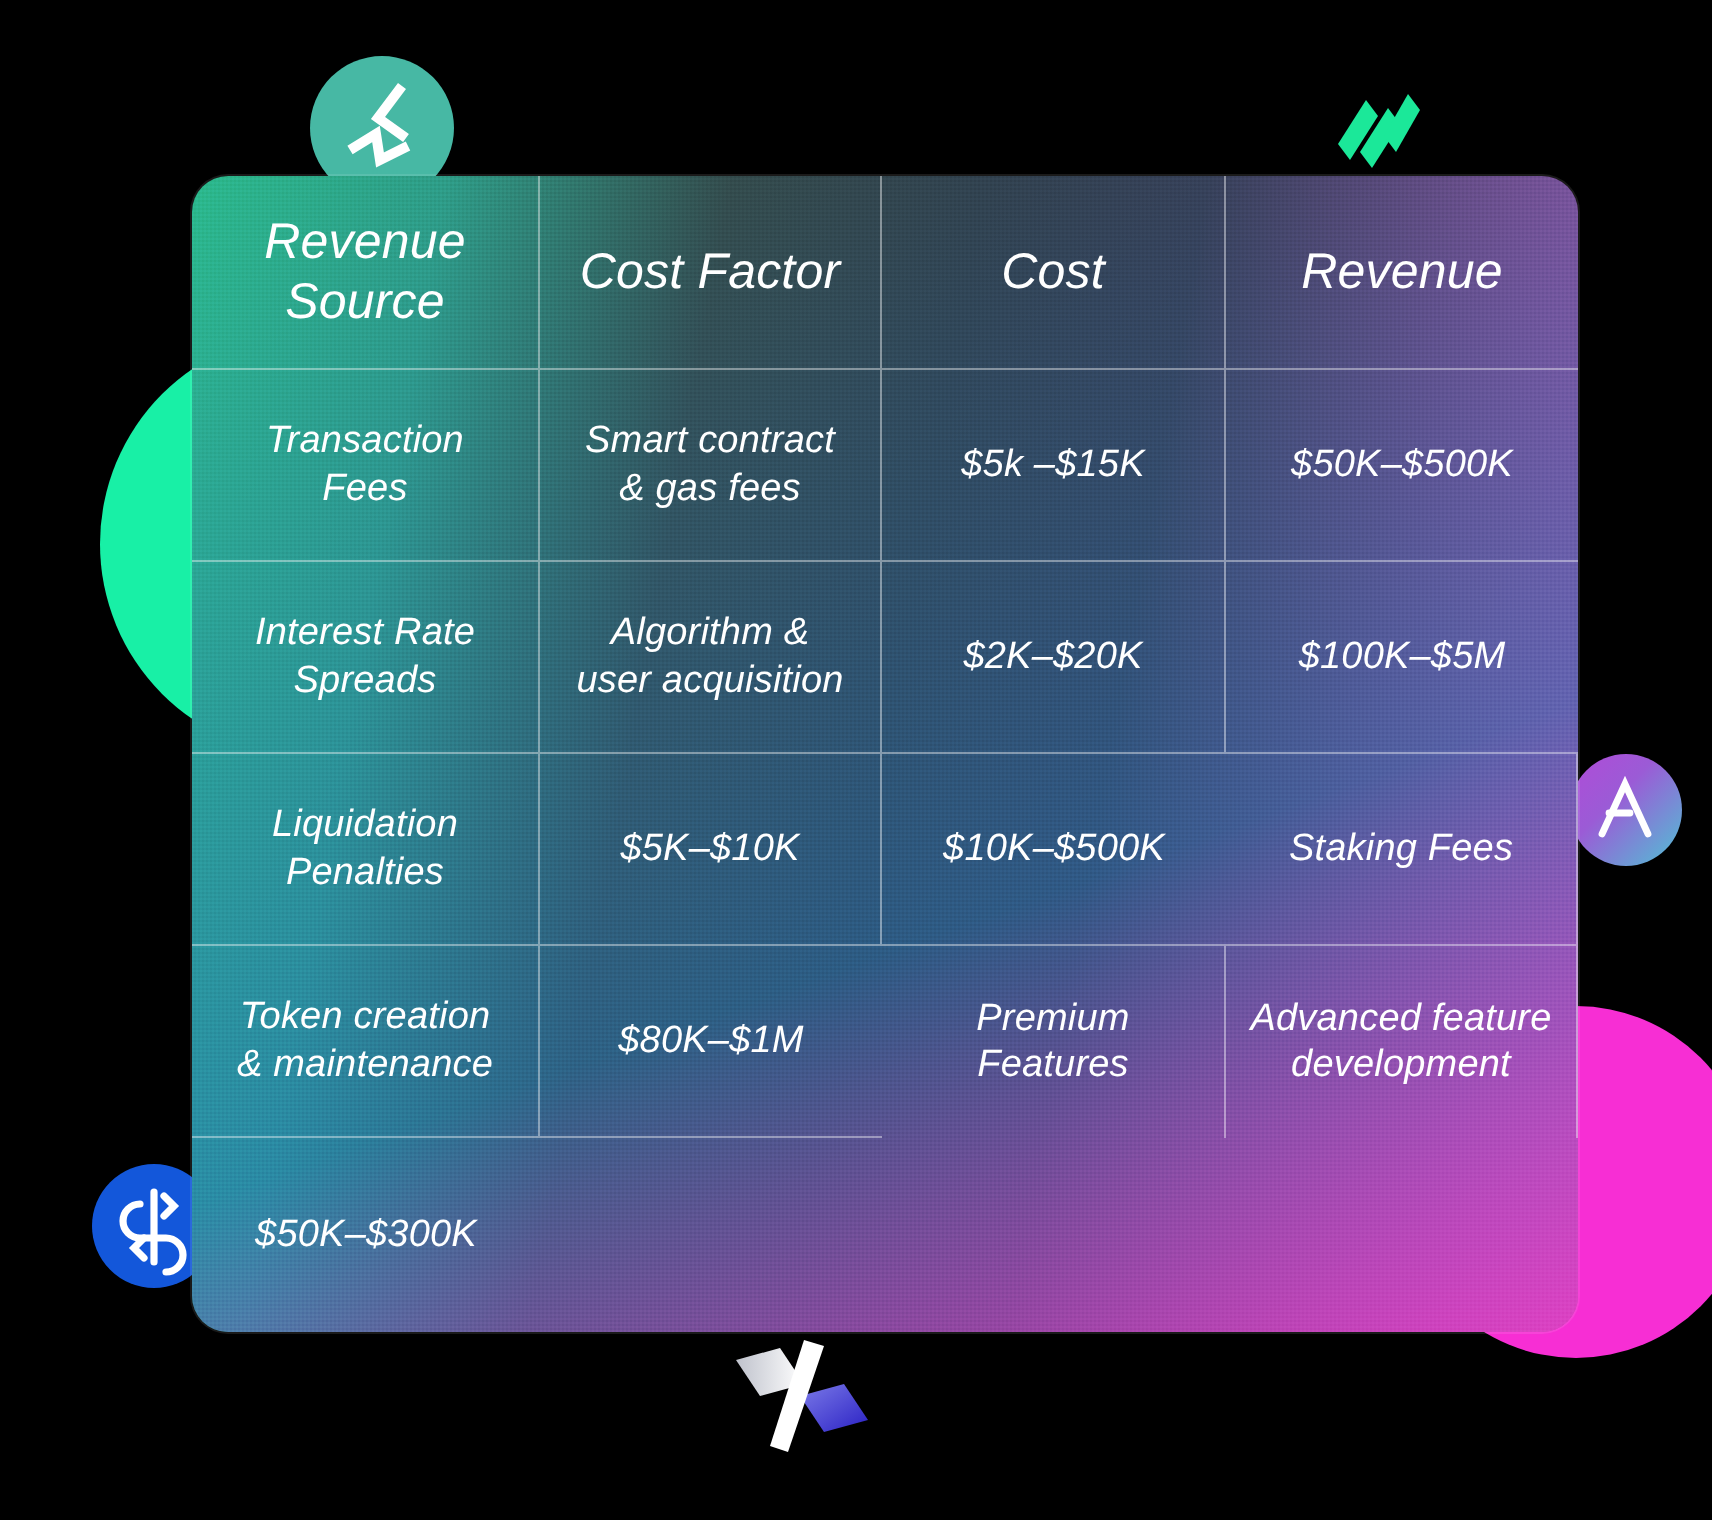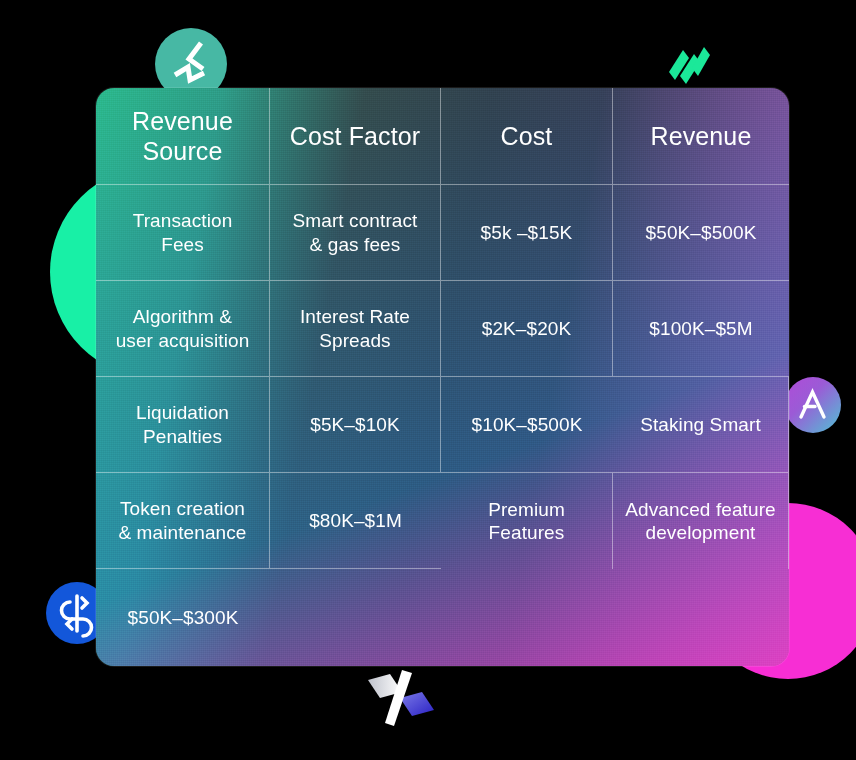--- a/index.html
+++ b/index.html
@@ -15,20 +15,21 @@
     position: relative;
   }
 
   #stage {
     position: absolute;
     left: 0; top: 0;
     width: 856px;
     height: 760px;
     background: #000000;
     overflow: hidden;
+    font-style: italic;
   }
 
   
   .blob {
     position: absolute;
     border-radius: 50%;
     pointer-events: none;
   }
   #blob-green {
     left: 50px;
@@ -266,45 +267,45 @@
         <span>
           <span>Smart contract</span><br>
           <span>&amp; gas fees</span>
         </span>
       </div>
       <div class="cell body-cell">$5k –$15K</div>
       <div class="cell body-cell last-col">$50K–$500K</div>
 
       <div class="cell body-cell">
         <span>
+          <span>Interest Rate</span><br>
+          <span>Spreads</span>
+        </span>
+      </div>
+      <div class="cell body-cell">
+        <span>
           <span>Algorithm &amp;</span><br>
           <span>user acquisition</span>
         </span>
       </div>
-      <div class="cell body-cell">
-        <span>
-          <span>Interest Rate</span><br>
-          <span>Spreads</span>
-        </span>
-      </div>
       <div class="cell body-cell">$2K–$20K</div>
       <div class="cell body-cell last-col">$100K–$5M</div>
 
       <div class="cell body-cell">
         <span>
           <span>Liquidation</span><br>
           <span>Penalties</span>
         </span>
       </div>
       <div class="cell body-cell">$5K–$10K</div>
       <div class="cell body-cell last-col">$10K–$500K</div>
 
       <div class="cell body-cell">
         <span>
-          <span>Staking Smart</span>
+          <span>Staking Fees</span>
         </span>
       </div>
       <div class="cell body-cell">
         <span>
           <span>Token creation</span><br>
           <span>&amp; maintenance</span>
         </span>
       </div>
       <div class="cell body-cell last-col">$80K–$1M</div>
 

